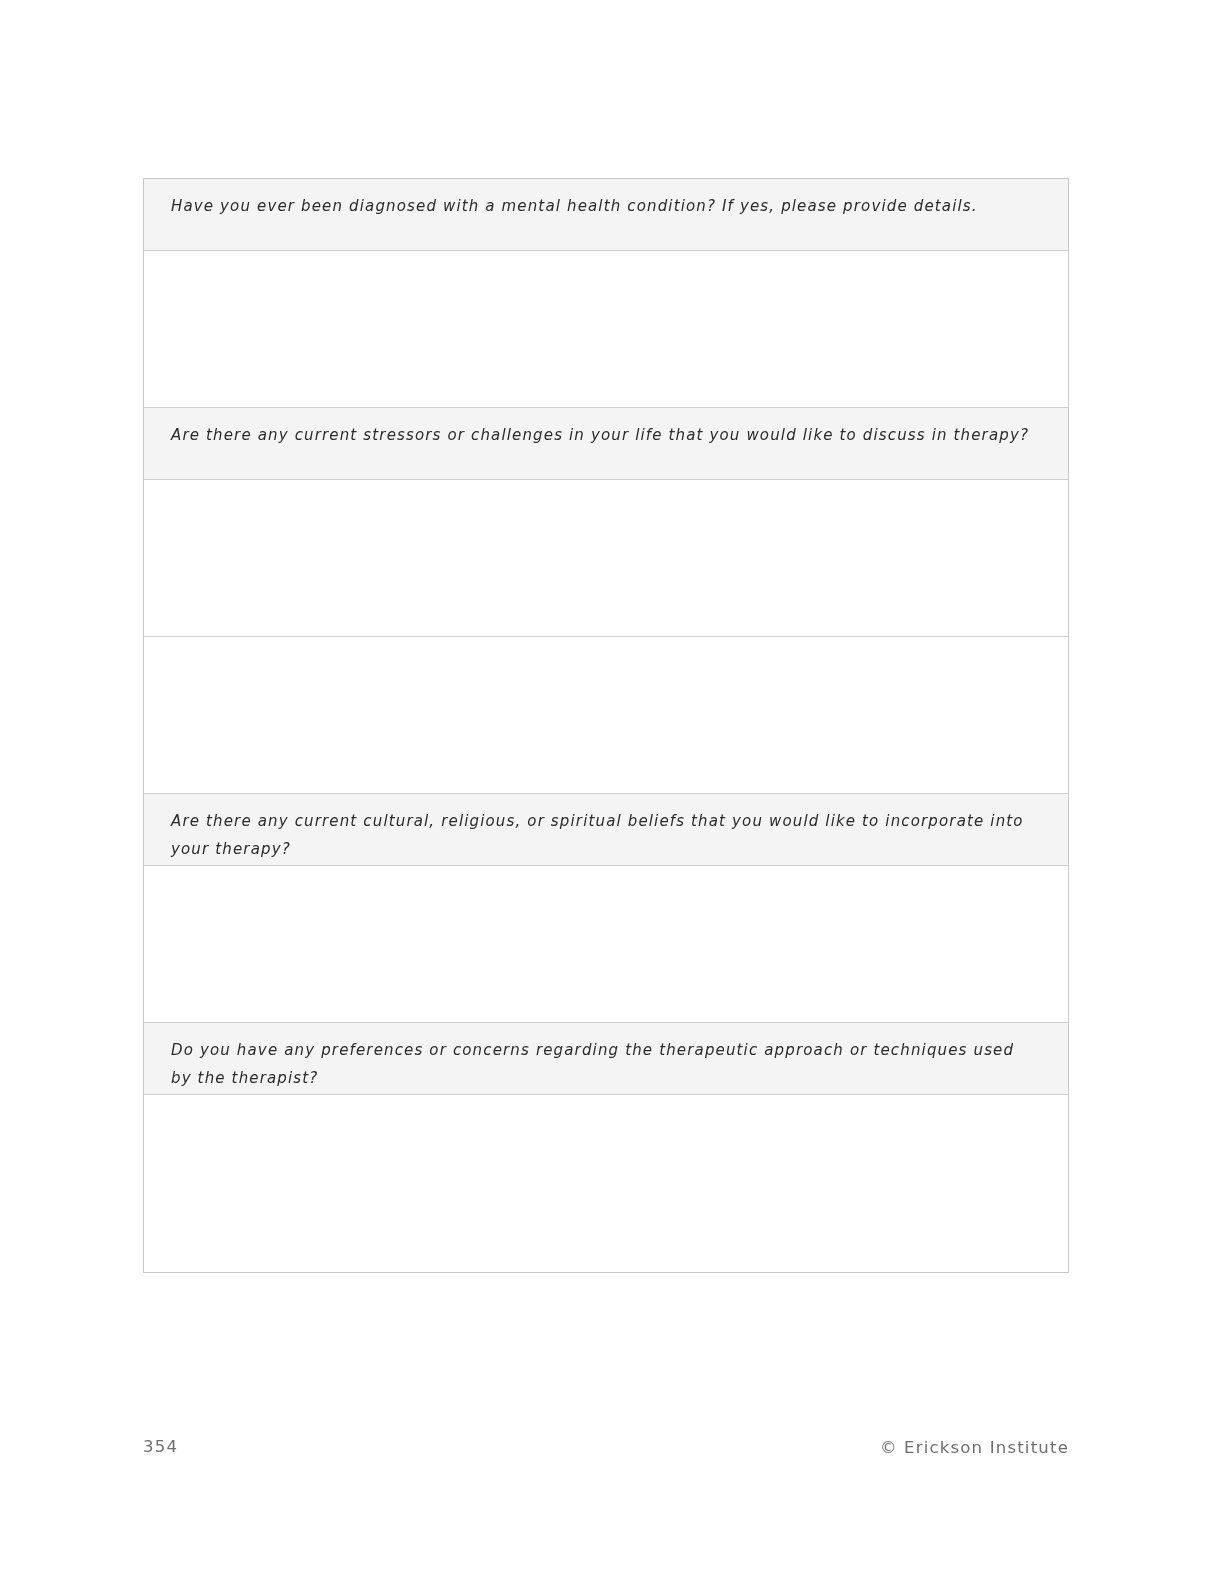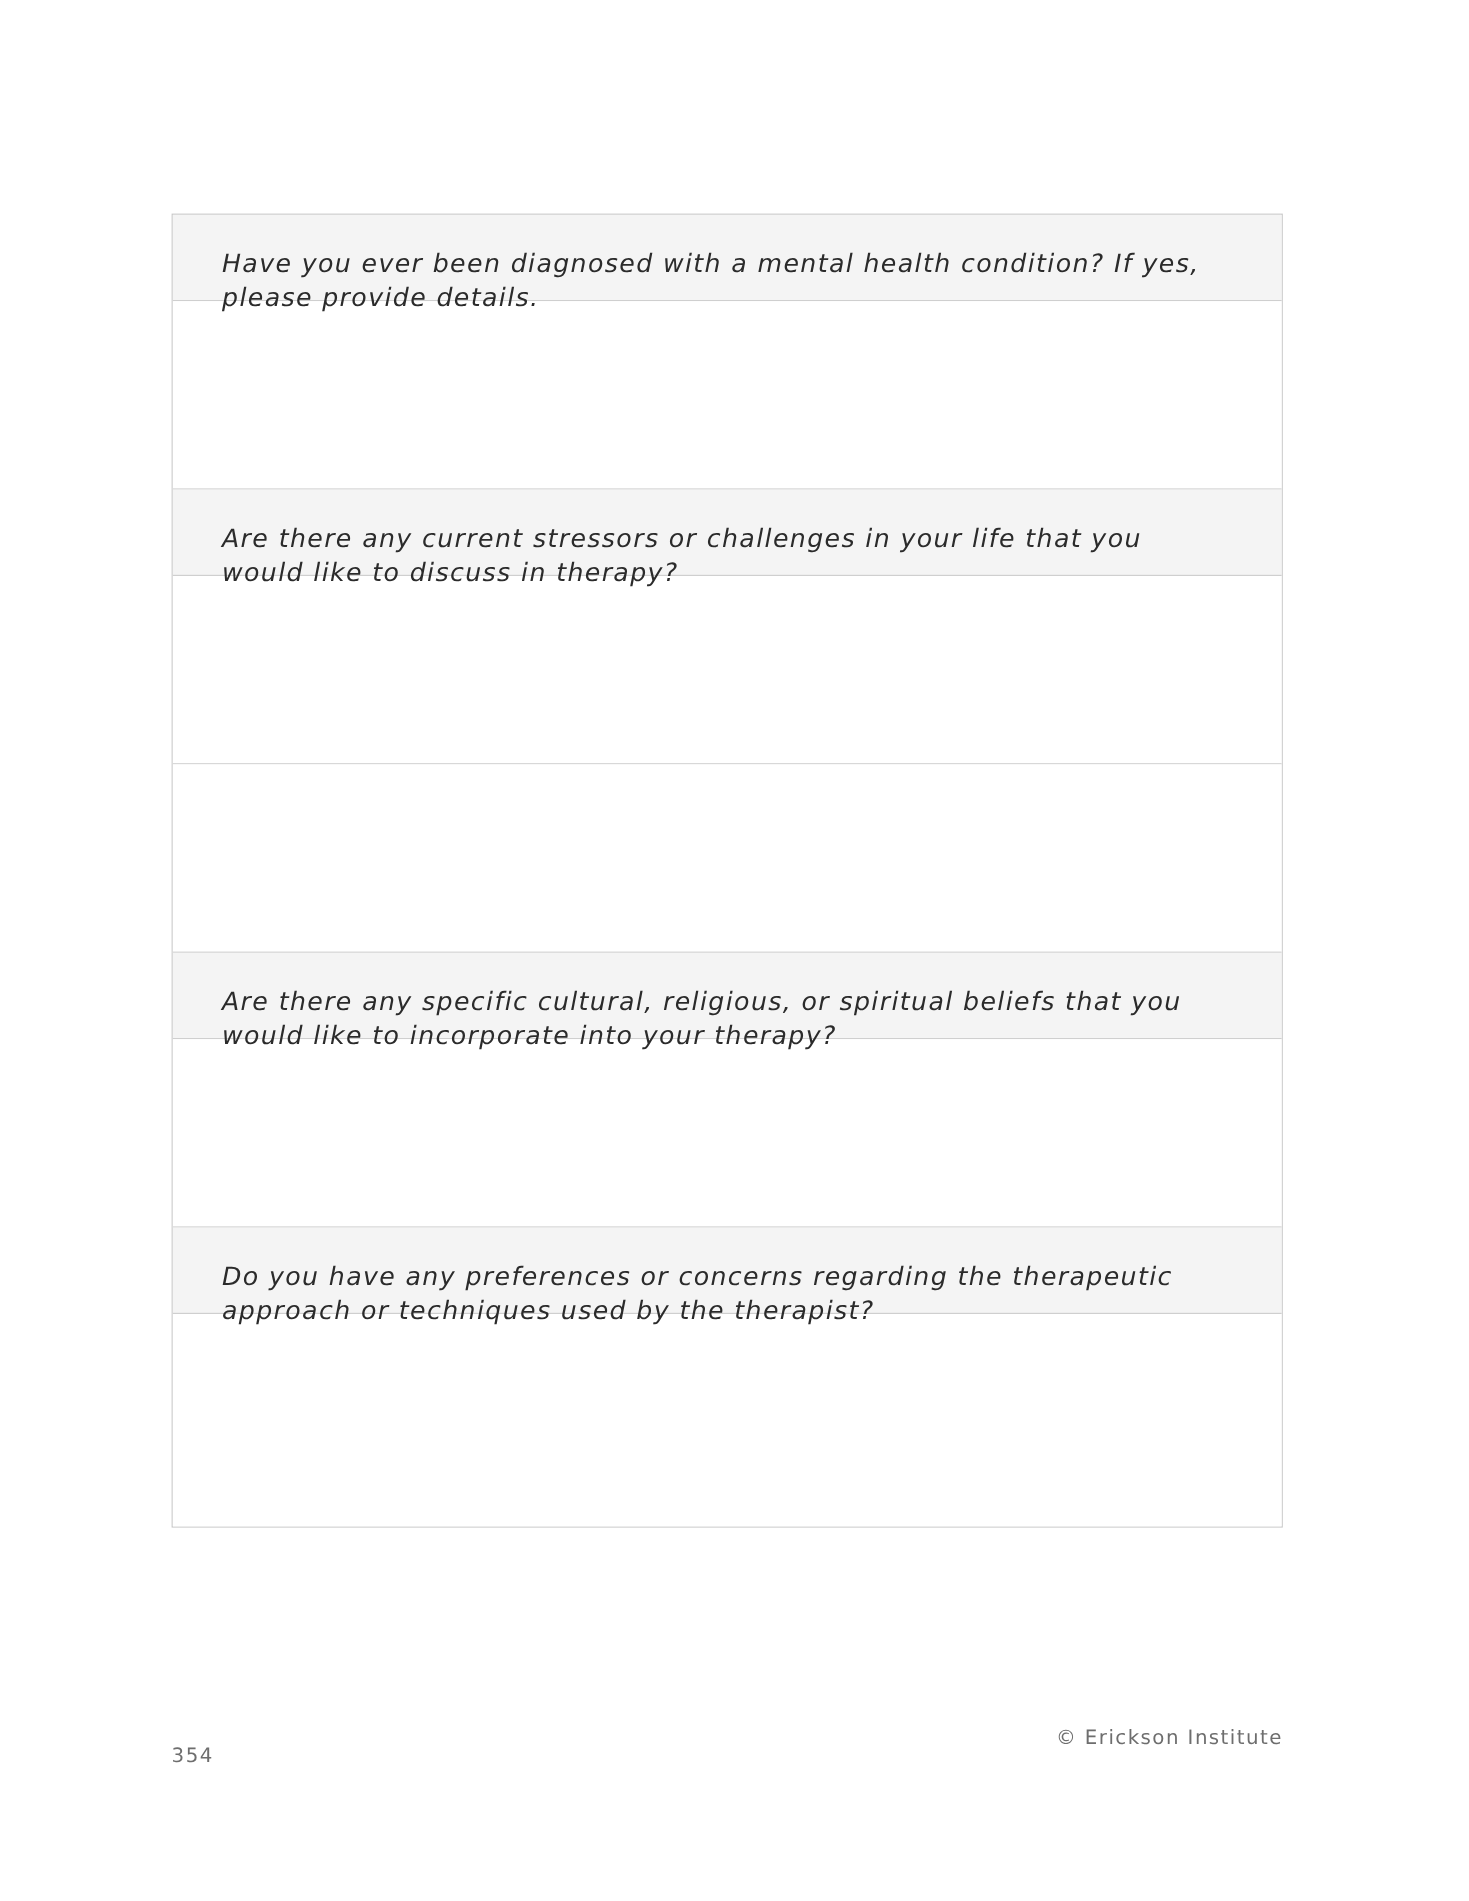--- a/index.html
+++ b/index.html
@@ -25,25 +25,25 @@
     }
     .q-row {
       height: 72px;
       background: #f4f4f4;
       border-bottom: 1px solid #cfcfcf;
       box-sizing: border-box;
       padding: 9px 24px 0 23px;
     }
     .q-text {
       font-style: italic;
-      font-size: 21px;
+      font-size: 15px;
       line-height: 28px;
       letter-spacing: 1.15px;
       color: #2b2b2b;
-      margin: 18px;
+      margin: 4px;
     }
     .a-row {
       height: 157px;
       background: #ffffff;
       border-bottom: 1px solid #cfcfcf;
       box-sizing: border-box;
     }
     .a-row.last {
       height: 177px;
       border-bottom: none;
@@ -51,42 +51,42 @@
     .footer {
       position: absolute;
       top: 1437px;
       left: 143px;
       width: 926px;
       height: 24px;
       font-size: 16.5px;
       letter-spacing: 1.2px;
       color: #6e6e6e;
     }
-    .footer .page-num { position: absolute; left: 0; top: 0; margin-top: 16px; }
+    .footer .page-num { position: absolute; left: 0; top: 0; }
     .footer .title { position: absolute; left: 0; right: 0; top: 0; text-align: center; }
     .footer .copy { position: absolute; right: 0; top: 1px; }
   </style>
 </head>
 <body>
 
 <div class="form-table">
   <div class="q-row">
     <p class="q-text">Have you ever been diagnosed with a mental health condition? If yes, please provide details.</p>
   </div>
   <div class="a-row"></div>
 
   <div class="q-row">
     <p class="q-text">Are there any current stressors or challenges in your life that you would like to discuss in therapy?</p>
   </div>
   <div class="a-row"></div>
 
   <div class="a-row"></div>
 
   <div class="q-row">
-    <p class="q-text">Are there any specific cultural, religious, or spiritual beliefs that you would like to incorporate into your therapy?</p>
+    <p class="q-text">Are there any current cultural, religious, or spiritual beliefs that you would like to incorporate into your therapy?</p>
   </div>
   <div class="a-row"></div>
 
   <div class="q-row">
     <p class="q-text">Do you have any preferences or concerns regarding the therapeutic approach or techniques used by the therapist?</p>
   </div>
   <div class="a-row last"></div>
 </div>
 
 <div class="footer">

